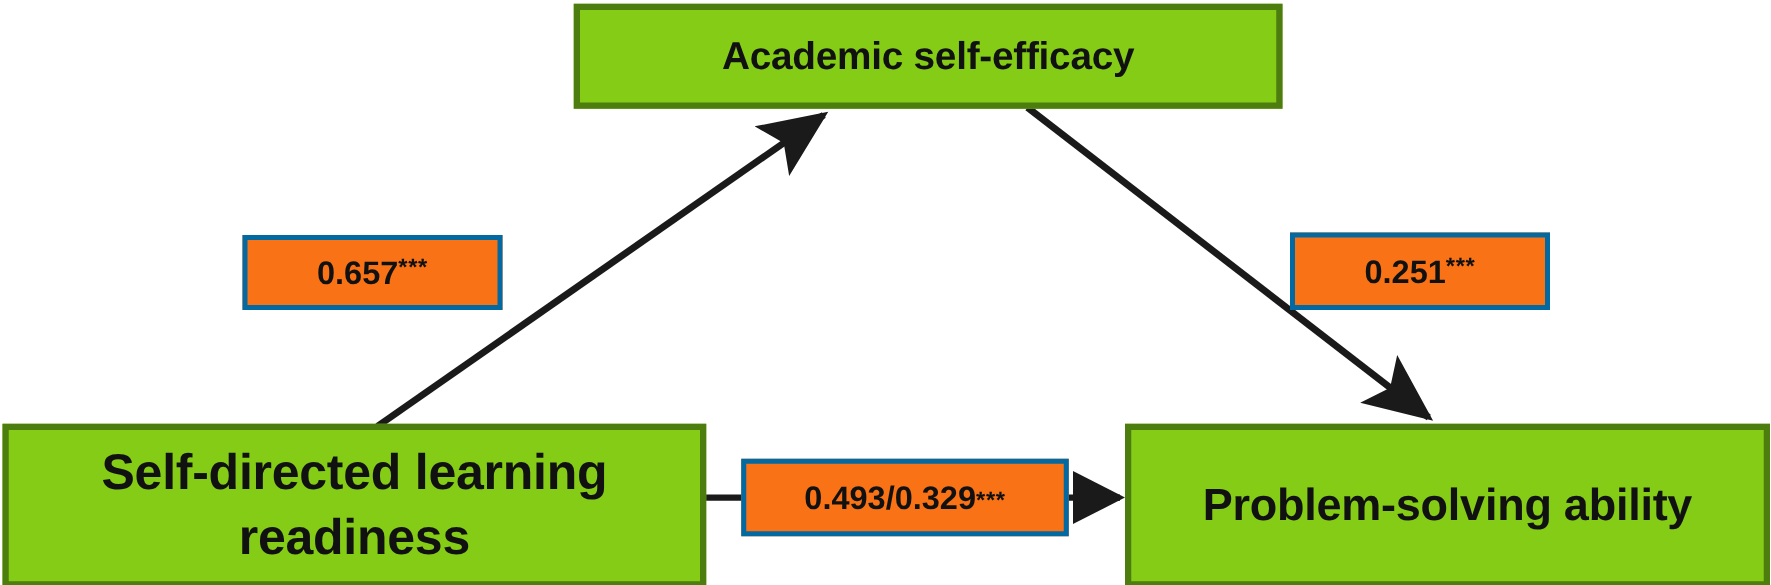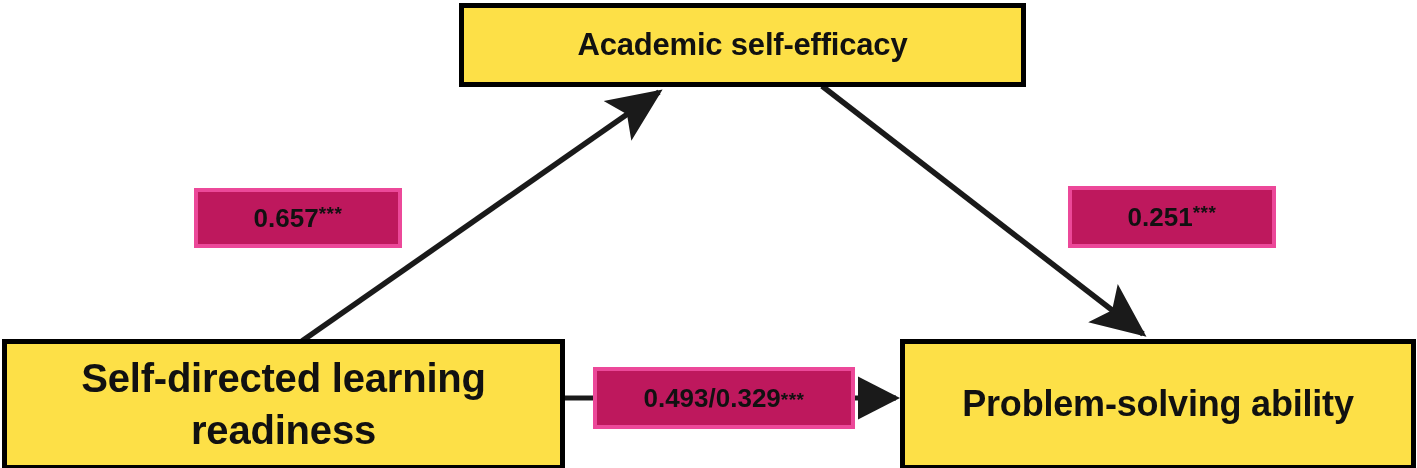--- a/index.html
+++ b/index.html
@@ -13,22 +13,22 @@
     height: 468px;
     background: #ffffff;
     font-family: "Liberation Sans", sans-serif;
     overflow: hidden;
   }
 
   
   .node {
     position: absolute;
     box-sizing: border-box;
-    background: #fde047;
-    border: 5px solid #000000;
+    background: #84cc16;
+    border: 5px solid #4d7c0f;
     display: flex;
     align-items: center;
     justify-content: center;
     text-align: center;
     z-index: 3;
   }
   .node .label {
     font-weight: bold;
     color: #111111;
     line-height: 1.28;
@@ -56,22 +56,22 @@
     top: 339px;
     width: 516px;
     height: 131px;
   }
   #node-outcome .label { font-size: 36px; }
 
   
   .coef {
     position: absolute;
     box-sizing: border-box;
-    background: #be185d;
-    border: 4px solid #ec4899;
+    background: #f97316;
+    border: 4px solid #0369a1;
     display: flex;
     align-items: center;
     justify-content: center;
     z-index: 4;
   }
   .coef .val {
     font-weight: bold;
     color: #111111;
     font-size: 26px;
     white-space: nowrap;
@@ -85,21 +85,21 @@
   .stars.raised { vertical-align: 7px; }
   .stars.low    { vertical-align: 1px; }
 
   #coef-a {
     left: 194px;
     top: 188px;
     width: 208px;
     height: 60px;
   }
   #coef-b {
-    left: 1068px;
+    left: 1032px;
     top: 186px;
     width: 208px;
     height: 62px;
     text-align: center;
   }
   #coef-c {
     left: 593px;
     top: 367px;
     width: 262px;
     height: 62px;

